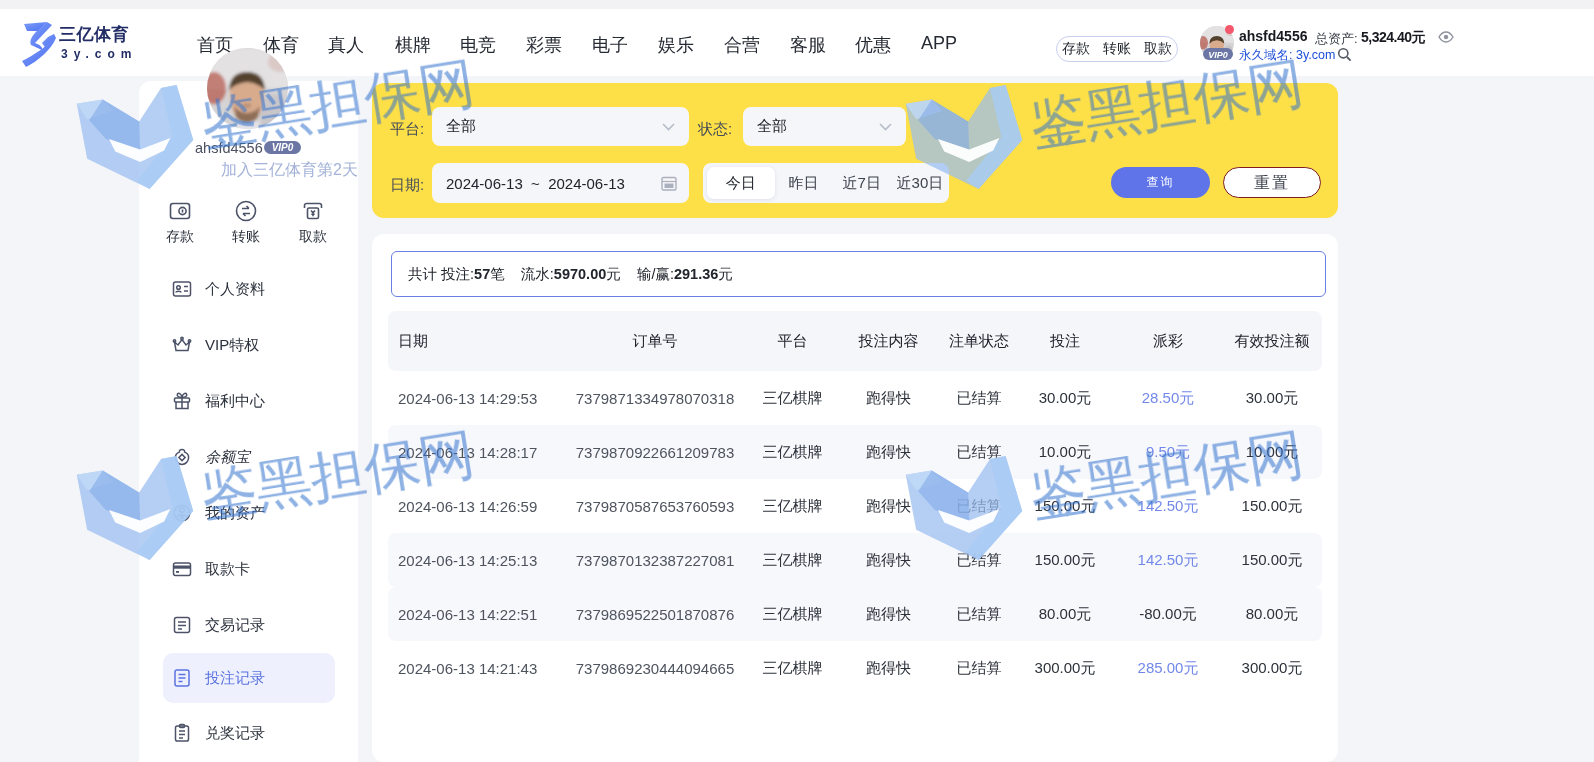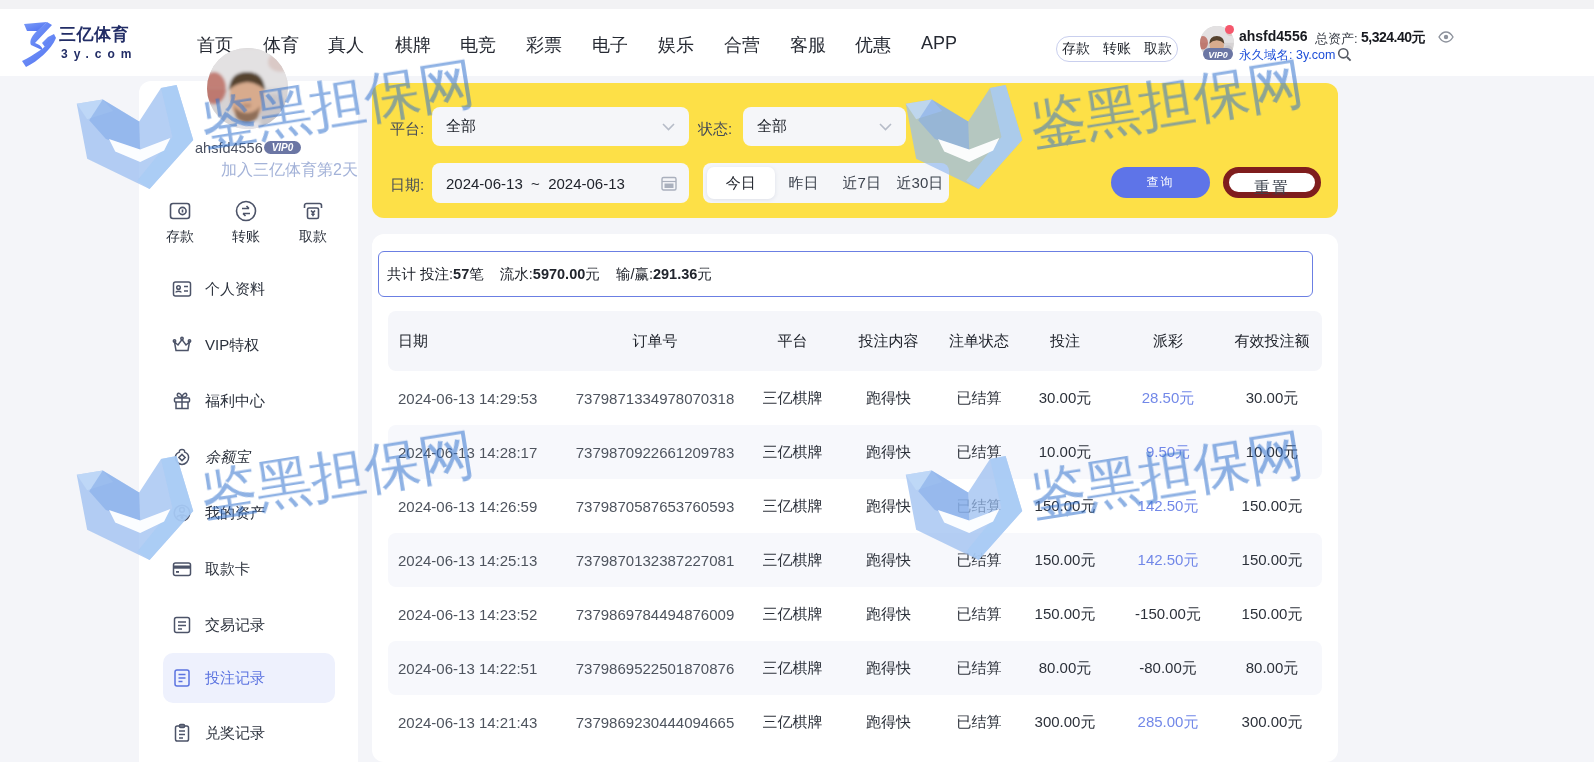--- a/index.html
+++ b/index.html
@@ -31,24 +31,24 @@
   .menuitem { position:absolute; left:163px; width:172px; height:50px; display:flex; align-items:center; gap:13px; padding-left:9px; font-size:15px; color:#2b313c; }
   .menuitem.active { background:#eef1fd; border-radius:10px; color:#5b73e0; }
   
   #fpanel { position:absolute; left:372px; top:83px; width:966px; height:135px; background:#fde047; border-radius:12px; }
   .flabel { position:absolute; font-size:15px; color:#464c58; }
   .fselect { position:absolute; background:#f5f6f9; border-radius:8px; font-size:15px; color:#20242c; display:flex; align-items:center; padding:0 14px; }
   #qgroup { position:absolute; left:703px; top:163px; width:246px; height:40px; background:#f5f6f9; border-radius:8px; display:flex; align-items:center; font-size:15px; color:#3c424d; }
   #qtoday { background:#fff; box-shadow:0 1px 4px rgba(60,70,120,0.12); border-radius:7px; margin-left:4px; width:72px; height:32px; line-height:32px; text-align:center; color:#23272f; }
   .qitem { width:62px; text-align:center; }
   #btnQuery { position:absolute; left:1111px; top:167px; width:99px; height:31px; background:#5e74e8; border-radius:15.5px; color:#fff; font-size:12px; text-align:center; line-height:31px; letter-spacing:2px;}
-  #btnReset { position:absolute; left:1223px; top:167px; width:98px; height:31px; background:#fff; border:6px solid #7f1d1d; border-radius:15.5px; color:#3c424d; font-size:16px; text-align:center; line-height:29px; letter-spacing:2px;}
+  #btnReset { position:absolute; left:1223px; top:167px; width:98px; height:31px; background:#fff; border:1px solid #7f1d1d; border-radius:15.5px; color:#3c424d; font-size:16px; text-align:center; line-height:29px; letter-spacing:2px;}
   
   #tpanel { position:absolute; left:372px; top:234px; width:966px; height:528px; background:#fff; border-radius:12px; }
-  #summary { position:absolute; left:6px; top:17px; width:935px; height:46px; border:1px solid #6b7fe3; border-radius:6px; font-size:14.5px; color:#20242c; line-height:44px; padding-left:8px; }
+  #summary { position:absolute; left:19px; top:17px; width:935px; height:46px; border:1px solid #6b7fe3; border-radius:6px; font-size:14.5px; color:#20242c; line-height:44px; padding-left:16px; }
   #summary b { font-weight:bold; }
   table { position:absolute; left:16px; top:77px; width:934px; border-collapse:collapse; table-layout:fixed; font-size:15px; }
   th { height:60px; background:#f5f6fa; font-weight:normal; color:#20242c; }
   td { height:54px; text-align:center; color:#2c313a; }
   tr.alt td { background:#f7f8fc; } tr.alt td:first-child { border-radius:8px 0 0 8px; } tr.alt td:last-child { border-radius:0 8px 8px 0; }
   td.c1, th.c1 { text-align:left; padding-left:10px; color:#4e545e; }
   td.c2 { color:#4e545e; }
   th.c1 { color:#20242c; }
   td.blue { color:#7288e8; }
   th:first-child { border-radius:8px 0 0 8px; }
@@ -302,30 +302,20 @@
     <tr class="alt">
           <td class="c1">2024-06-13 14:25:13</td>
           <td class="c2">7379870132387227081</td>
           <td>三亿棋牌</td>
           <td>跑得快</td>
           <td>已结算</td>
           <td>150.00元</td>
           <td class="blue">142.50元</td>
           <td>150.00元</td>
         </tr>
-    <tr>
-          <td class="c1">2024-06-13 14:23:52</td>
-          <td class="c2">7379869784494876009</td>
-          <td>三亿棋牌</td>
-          <td>跑得快</td>
-          <td>已结算</td>
-          <td>150.00元</td>
-          <td>-150.00元</td>
-          <td>150.00元</td>
-        </tr>
     <tr class="alt">
           <td class="c1">2024-06-13 14:22:51</td>
           <td class="c2">7379869522501870876</td>
           <td>三亿棋牌</td>
           <td>跑得快</td>
           <td>已结算</td>
           <td>80.00元</td>
           <td>-80.00元</td>
           <td>80.00元</td>
         </tr>

